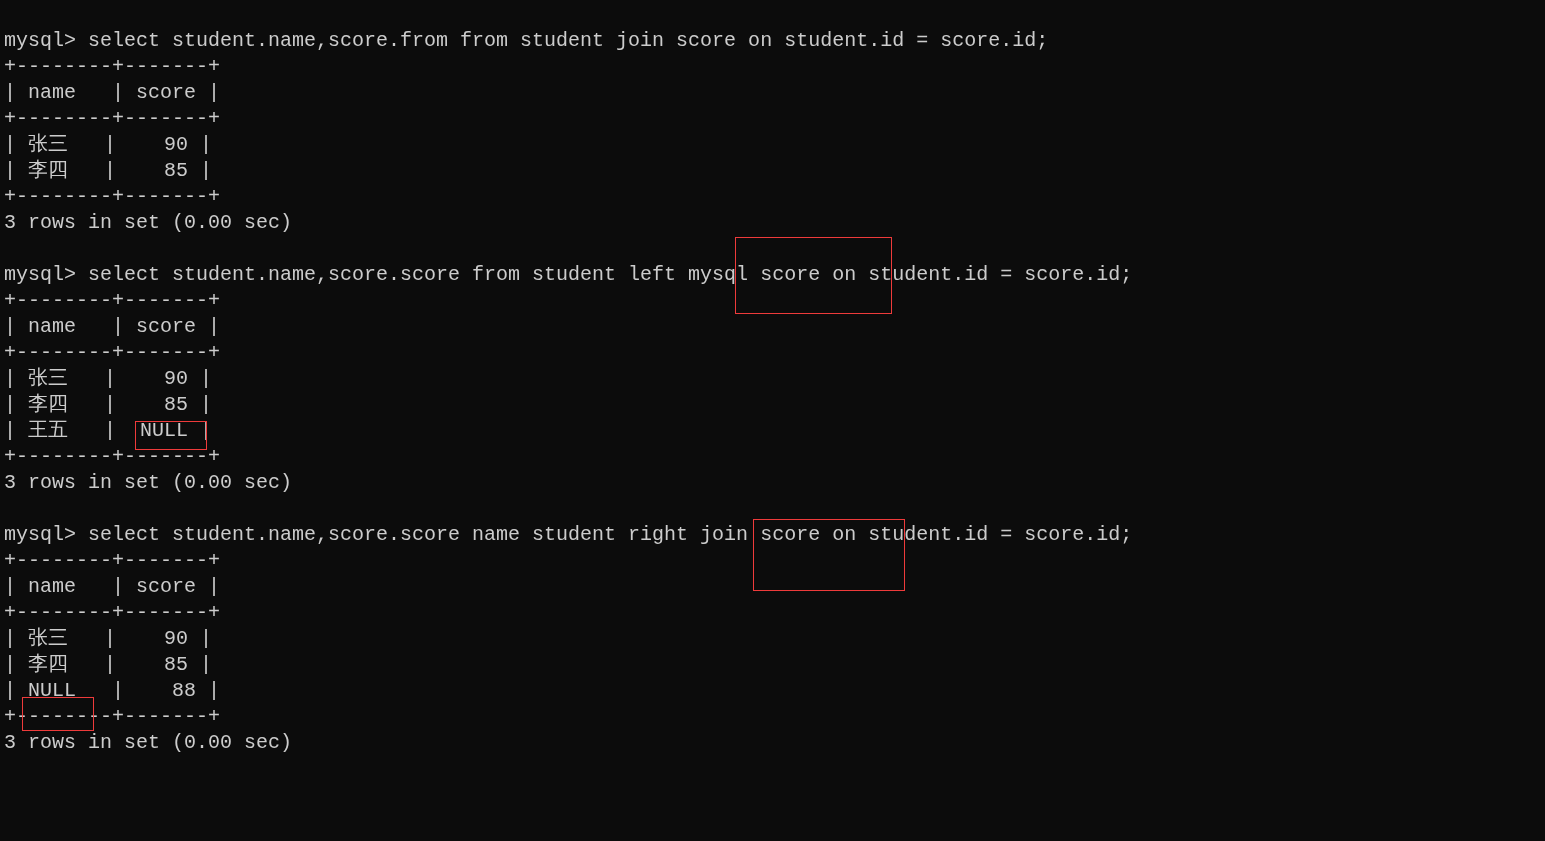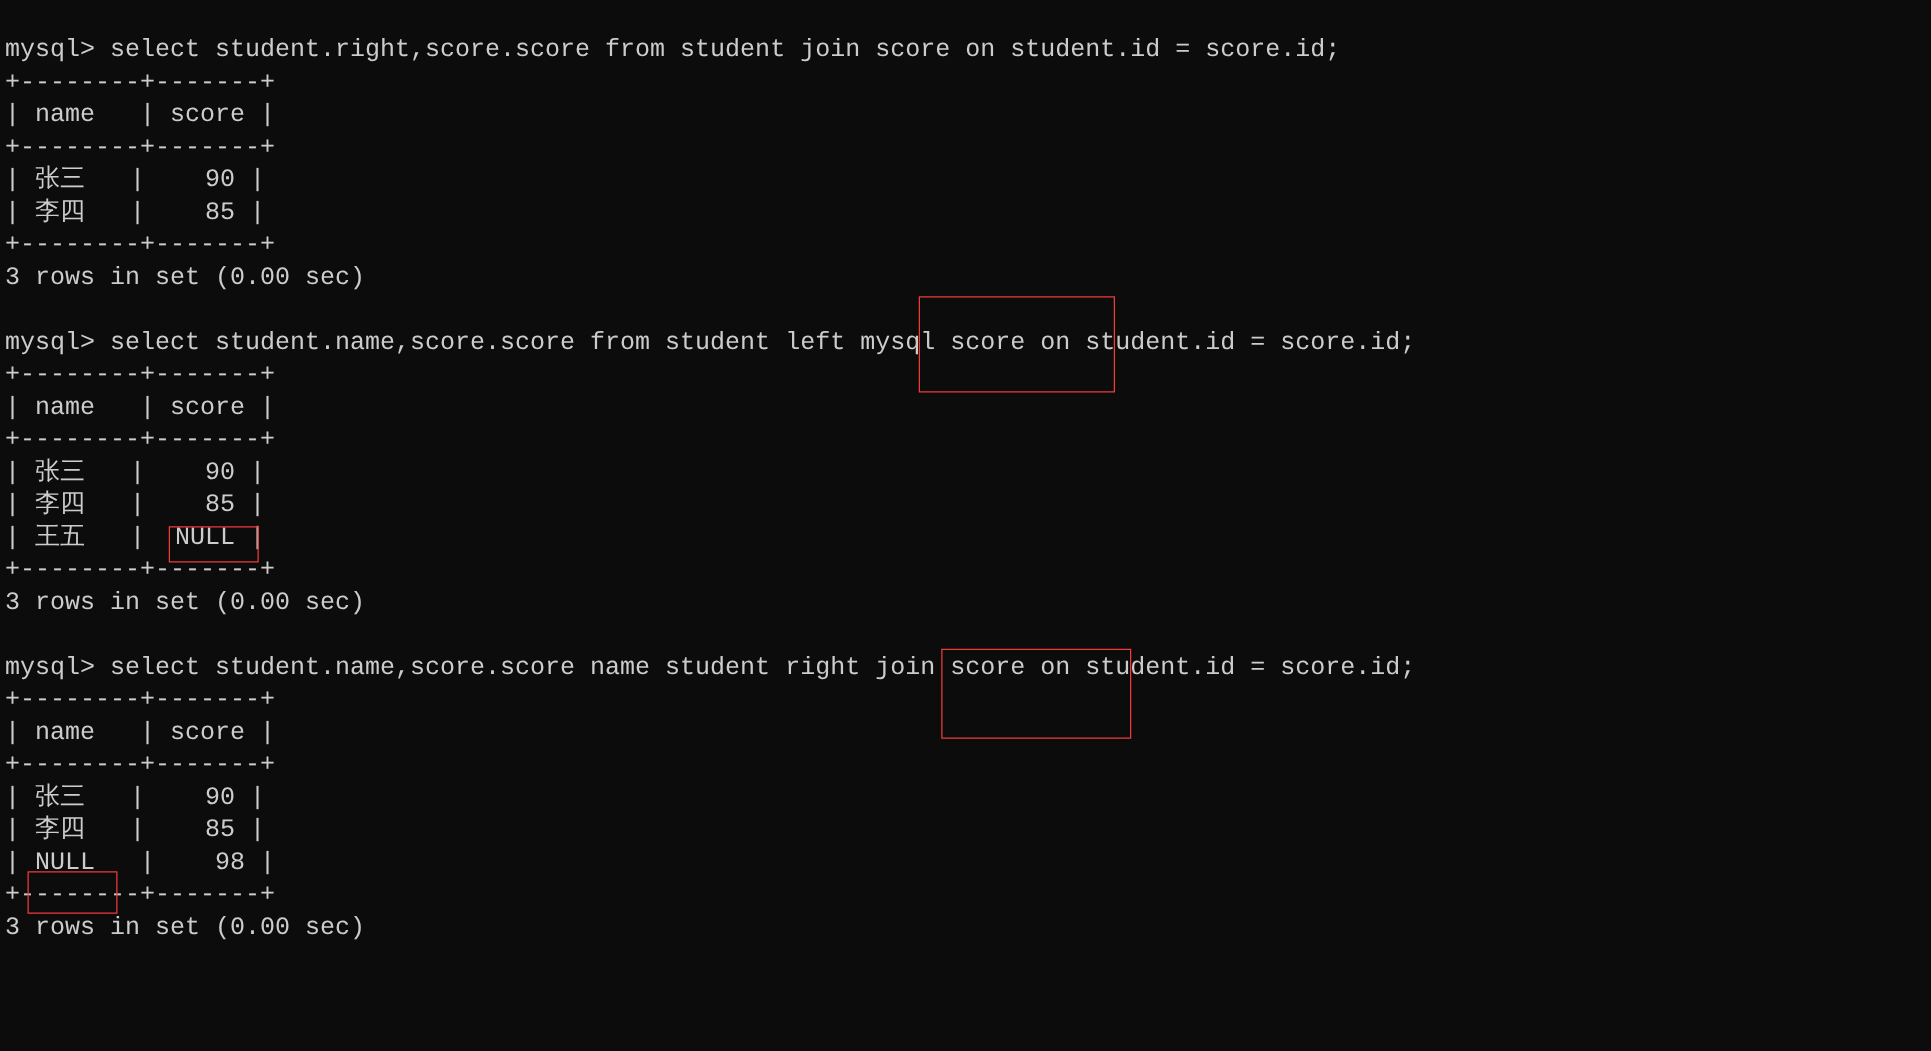--- a/index.html
+++ b/index.html
@@ -22,21 +22,21 @@
   .hlbox {
     position: absolute;
     border: 1px solid #ee3b3b;
     pointer-events: none;
   }
 </style>
 </head>
 <body>
 
 <div class="terminal">
-<span>mysql&gt; </span><span>select student.right,score.score from student join score on student.id = score.id;</span>
+<span>mysql&gt; </span><span>select student.name,score.from from student join score on student.id = score.id;</span>
 <span>+--------+-------+</span>
 <span>| name   | score |</span>
 <span>+--------+-------+</span>
 <span>| 张三   |    90 |</span>
 <span>| 李四   |    85 |</span>
 <span>+--------+-------+</span>
 <span>3 rows in set (0.00 sec)</span>
 
 <span>mysql&gt; </span><span>select student.name,score.score from student left mysql score on student.id = score.id;</span>
 <span>+--------+-------+</span>
@@ -47,20 +47,20 @@
 <span>| 王五   |  NULL |</span>
 <span>+--------+-------+</span>
 <span>3 rows in set (0.00 sec)</span>
 
 <span>mysql&gt; </span><span>select student.name,score.score name student right join score on student.id = score.id;</span>
 <span>+--------+-------+</span>
 <span>| name   | score |</span>
 <span>+--------+-------+</span>
 <span>| 张三   |    90 |</span>
 <span>| 李四   |    85 |</span>
-<span>| NULL   |    98 |</span>
+<span>| NULL   |    88 |</span>
 <span>+--------+-------+</span>
 <span>3 rows in set (0.00 sec)</span>
 <div class="hlbox" style="left:735px; top:237px; width:155px; height:75px;"></div>
 <div class="hlbox" style="left:135px; top:421px; width:70px; height:27px;"></div>
 <div class="hlbox" style="left:753px; top:519px; width:150px; height:70px;"></div>
 <div class="hlbox" style="left:22px; top:697px; width:70px; height:32px;"></div>
 </div>
 
 </body></html>

